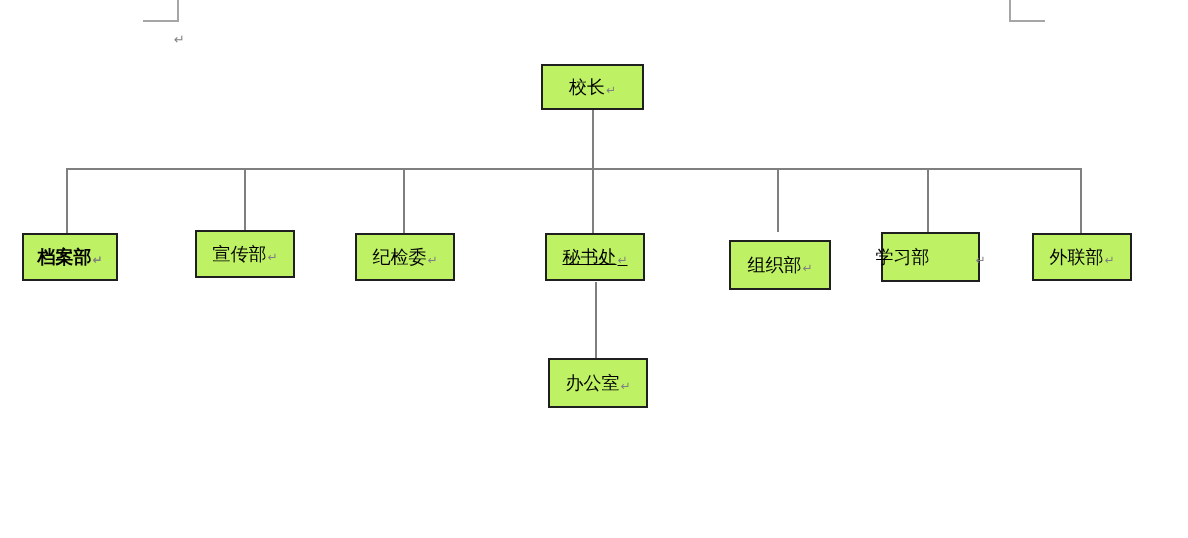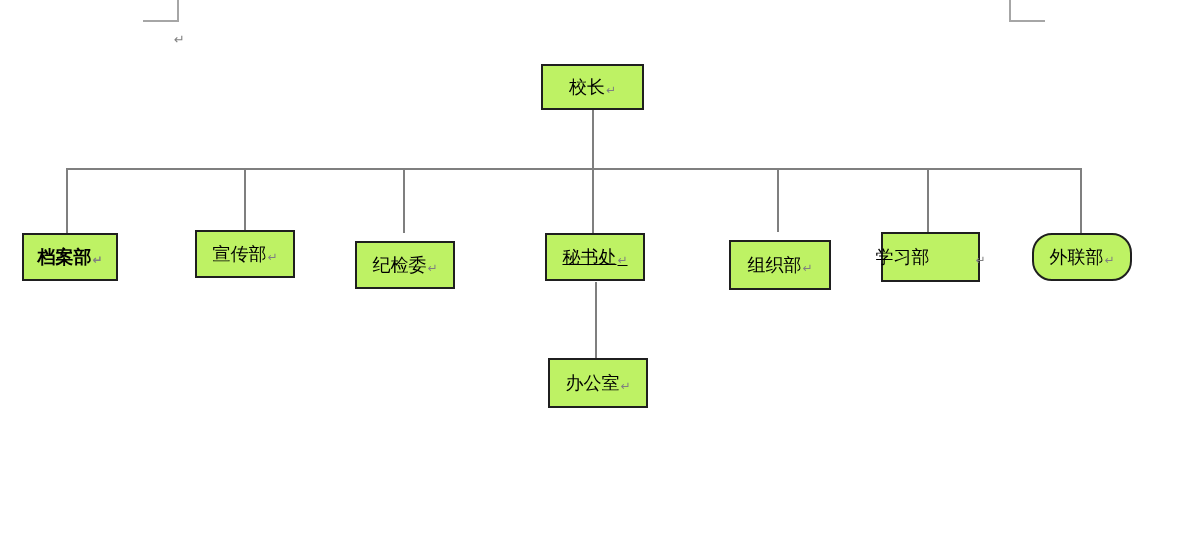--- a/index.html
+++ b/index.html
@@ -87,41 +87,41 @@
   <div class="org-box" style="left:22px; top:233px; width:96px; height:48px;font-weight:bold;">
     <span>档案部</span>
       <span class="break-mark">↵</span>
   </div>
 
   <div class="org-box" style="left:195px; top:230px; width:100px; height:48px;">
     <span>宣传部</span>
       <span class="break-mark">↵</span>
   </div>
 
-  <div class="org-box" style="left:355px; top:233px; width:100px; height:48px;margin-top:8px;">
+  <div class="org-box" style="left:355px; top:233px; width:100px; height:48px;">
     <span>纪检委</span>
       <span class="break-mark">↵</span>
   </div>
 
   <div class="org-box" style="left:545px; top:233px; width:100px; height:48px;text-decoration:underline;">
     <span>秘书处</span>
       <span class="break-mark">↵</span>
   </div>
 
   <div class="org-box" style="left:729px; top:240px; width:102px; height:50px;">
     <span>组织部</span>
       <span class="break-mark">↵</span>
   </div>
 
   <div class="org-box" style="left:881px; top:232px; width:99px; height:50px;gap:45px;">
     <span>学习部</span>
       <span class="break-mark">↵</span>
   </div>
 
-  <div class="org-box" style="left:1032px; top:233px; width:100px; height:48px;border-radius:20px;">
+  <div class="org-box" style="left:1032px; top:233px; width:100px; height:48px;">
     <span>外联部</span>
       <span class="break-mark">↵</span>
   </div>
 
   <div class="org-box" style="left:548px; top:358px; width:100px; height:50px;">
     <span>办公室</span>
       <span class="break-mark">↵</span>
   </div>
 
 </div>

